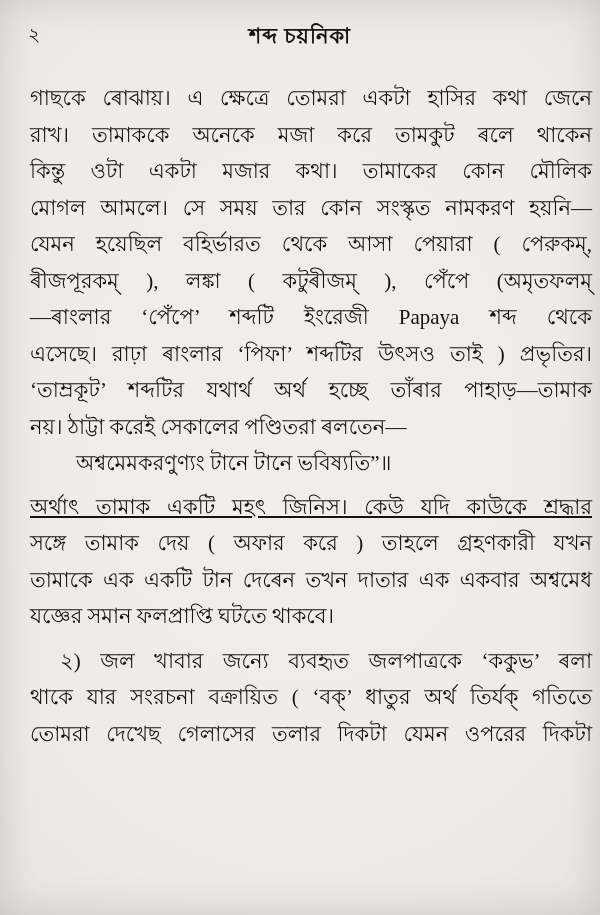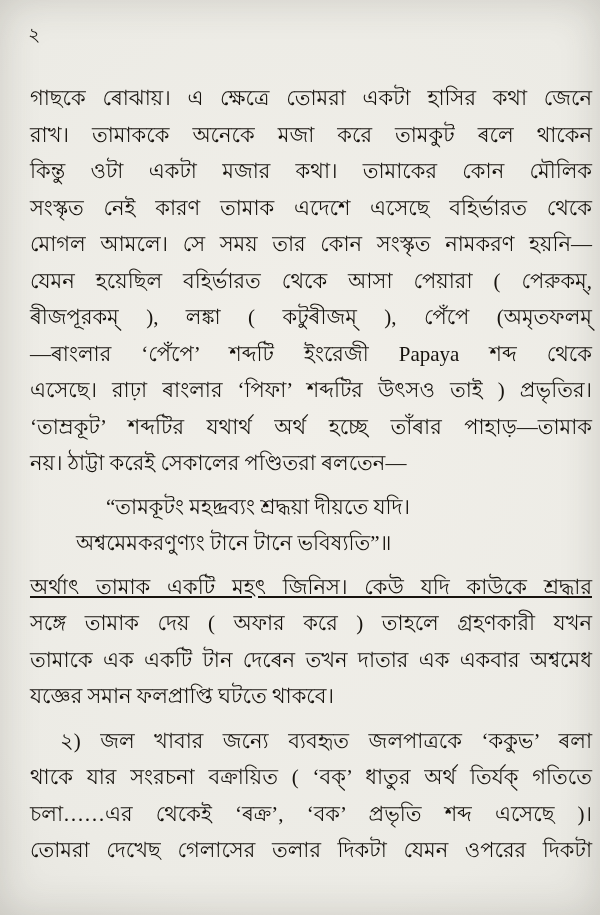--- a/index.html
+++ b/index.html
@@ -68,44 +68,42 @@
     padding-left: 30px;
   }
 </style>
 </head>
 <body>
 
 <div class="page">
 
   <header class="header">
     <span class="pagenum">২</span>
+    <div class="title">শব্দ চয়নিকা</div>
   </header>
 
   <main class="textblock">
 
     <div class="ln">গাছকে ৰোঝায়। এ ক্ষেত্রে তোমরা একটা হাসির কথা জেনে</div>
     <div class="ln">রাখ। তামাককে অনেকে মজা করে তামকুট ৰলে থাকেন</div>
     <div class="ln">কিন্তু ওটা একটা মজার কথা। তামাকের কোন মৌলিক</div>
-    <div class="ln">সংস্কৃত নেই কারণ তামাক এদেশে এসেছে বহির্ভারত থেকে</div>
     <div class="ln">মোগল আমলে। সে সময় তার কোন সংস্কৃত নামকরণ হয়নি—</div>
     <div class="ln">যেমন হয়েছিল বহির্ভারত থেকে আসা পেয়ারা ( পেরুকম্,</div>
     <div class="ln">ৰীজপূরকম্ ), লঙ্কা ( কটুৰীজম্ ), পেঁপে (অমৃতফলম্</div>
     <div class="ln">—ৰাংলার ‘পেঁপে’ শব্দটি ইংরেজী Papaya শব্দ থেকে</div>
     <div class="ln">এসেছে। রাঢ়া ৰাংলার ‘পিফা’ শব্দটির উৎসও তাই ) প্রভৃতির।</div>
     <div class="ln">‘তাম্রকূট’ শব্দটির যথার্থ অর্থ হচ্ছে তাঁৰার পাহাড়—তামাক</div>
     <div class="ln end">নয়। ঠাট্টা করেই সেকালের পণ্ডিতরা ৰলতেন—</div>
 
-    <div class="ln end verse1">“তামকূটং মহদ্দ্ৰব্যং শ্রদ্ধয়া দীয়তে যদি।</div>
     <div class="ln end verse2">অশ্বমেমকরণুণ্যং টানে টানে ভবিষ্যতি”॥</div>
 
     <div class="ln after-verse">অর্থাৎ তামাক একটি মহৎ জিনিস। কেউ যদি কাউকে শ্রদ্ধার</div>
     <div class="ln">সঙ্গে তামাক দেয় ( অফার করে ) তাহলে গ্রহণকারী যখন</div>
     <div class="ln">তামাকে এক একটি টান দেৰেন তখন দাতার এক একবার অশ্বমেধ</div>
     <div class="ln end">যজ্ঞের সমান ফলপ্রাপ্তি ঘটতে থাকবে।</div>
 
     <div class="ln indent para-gap">২) জল খাবার জন্যে ব্যবহৃত জলপাত্রকে ‘ককুভ’ ৰলা</div>
     <div class="ln">থাকে যার সংরচনা বক্রায়িত ( ‘বক্’ ধাতুর অর্থ তির্যক্ গতিতে</div>
-    <div class="ln">চলা……এর থেকেই ‘ৰক্র’, ‘বক’ প্রভৃতি শব্দ এসেছে )।</div>
     <div class="ln">তোমরা দেখেছ গেলাসের তলার দিকটা যেমন ওপরের দিকটা</div>
 
   </main>
 
 </div>
 
 </body></html>

